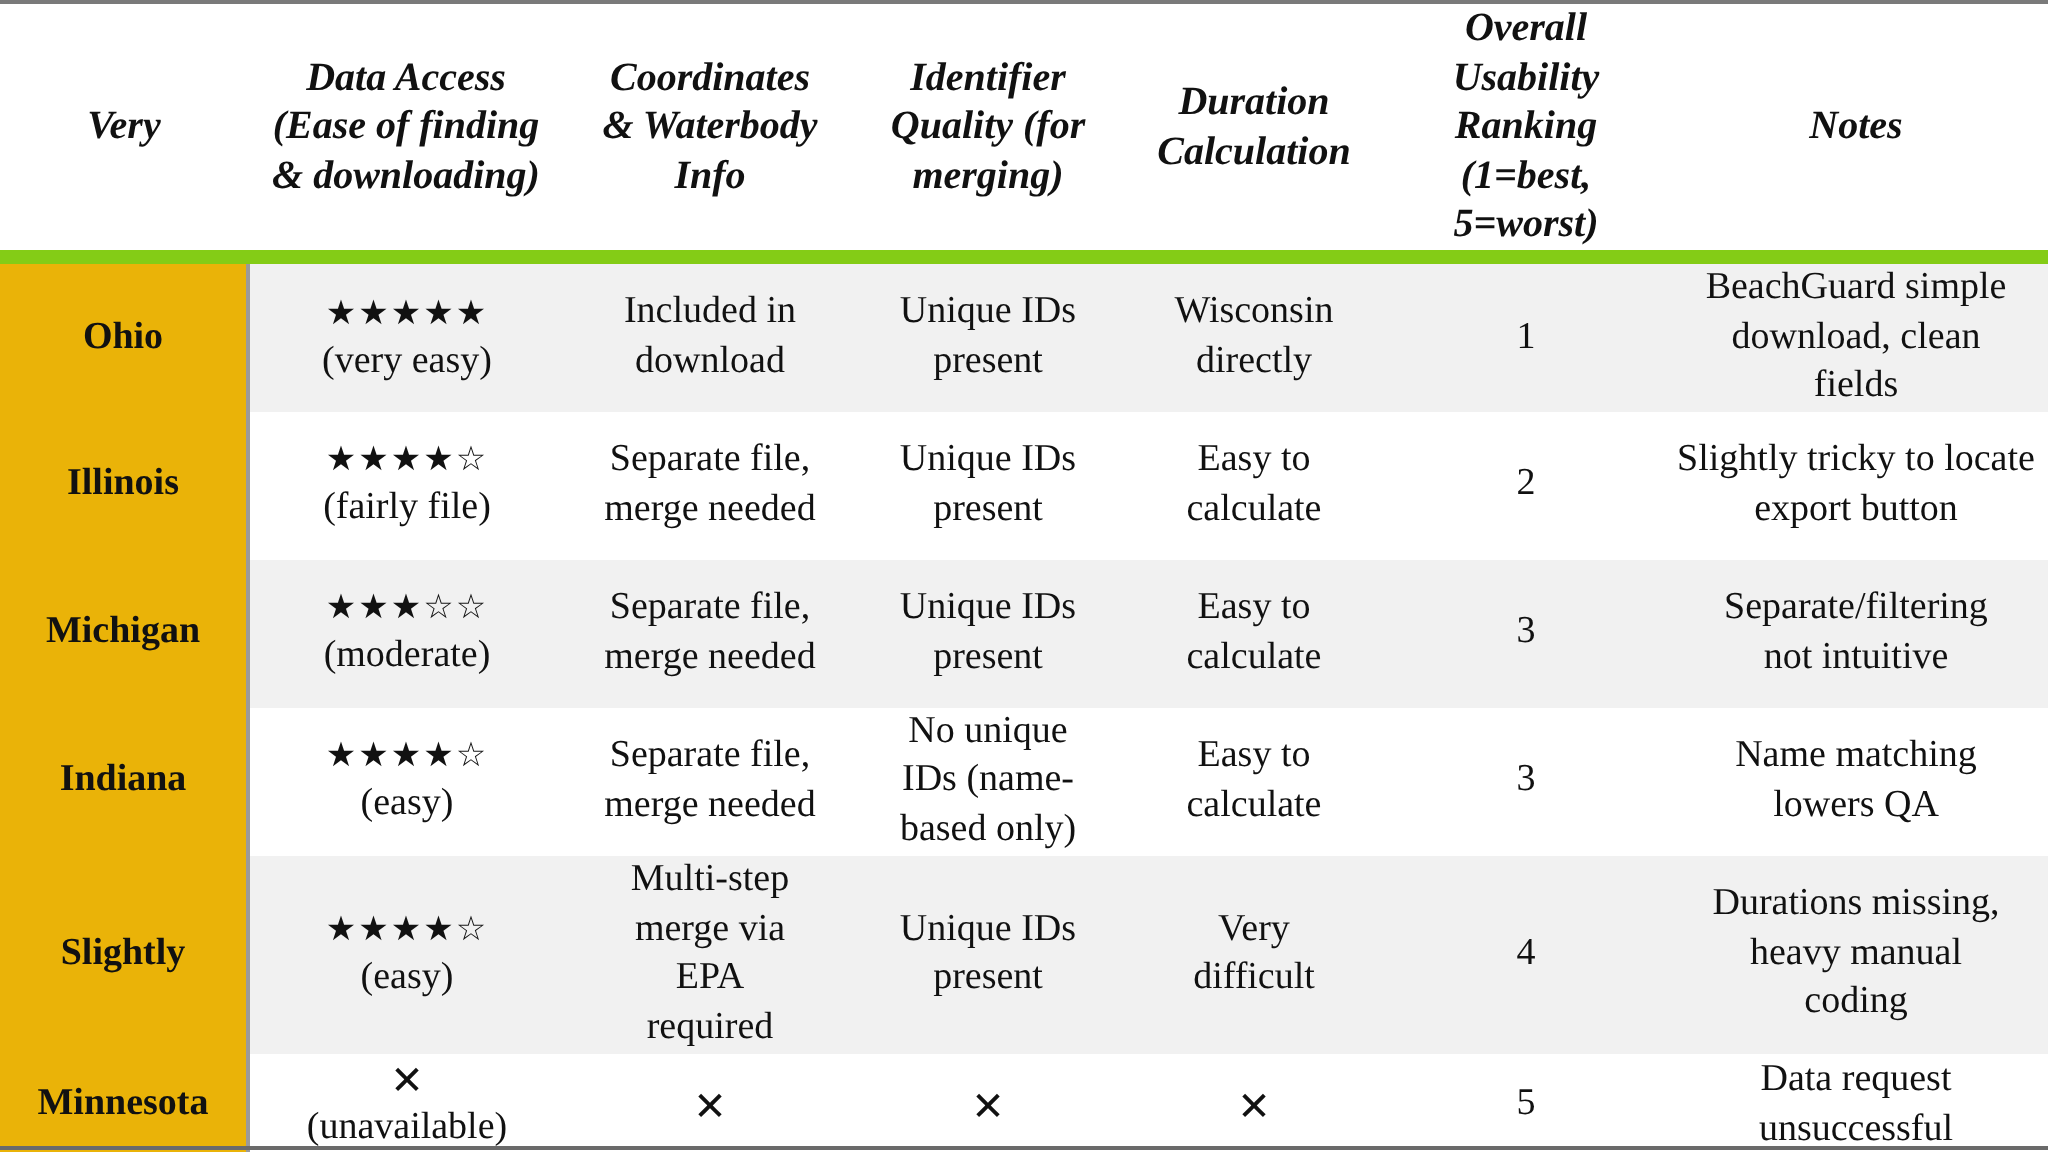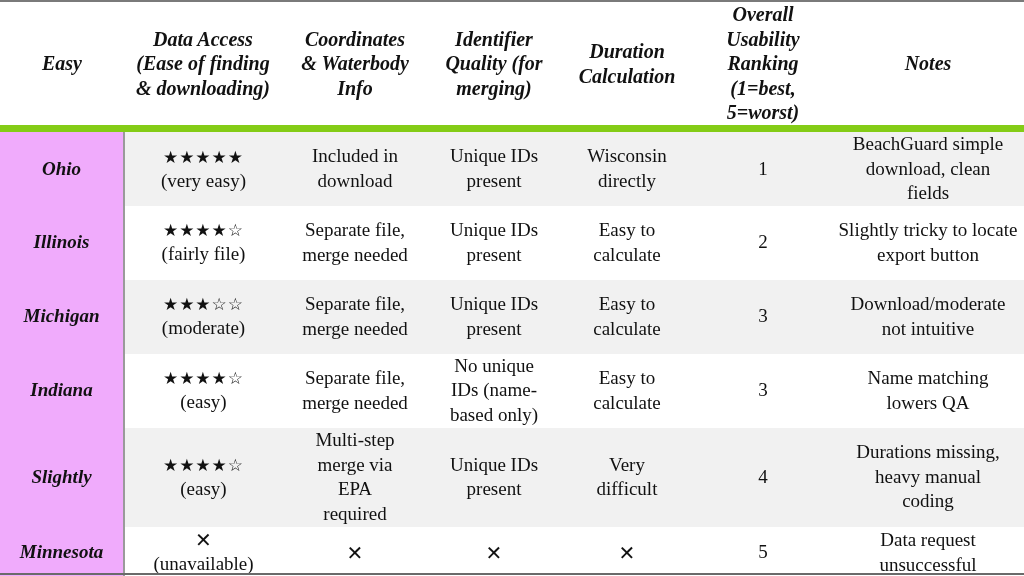--- a/index.html
+++ b/index.html
@@ -5,21 +5,21 @@
     html, body { margin: 0; padding: 0; background: #ffffff; }
     body { width: 1024px; height: 576px; overflow: hidden; position: relative;
            font-family: "Liberation Serif", "DejaVu Serif", serif; color: #111; }
     .frame { position: absolute; left: 0; top: 0; width: 1024px; height: 576px; }
     .topline { position: absolute; left: 0; top: 0; width: 1024px; height: 2px; background: #7a7a7a; }
     .bottomline { position: absolute; left: 0; top: 573px; width: 1024px; height: 2px; background: #6a6a6a; }
     table { position: absolute; left: 0; top: 2px; width: 1024px; border-collapse: collapse; table-layout: fixed; }
     th { font-style: italic; font-weight: bold; font-size: 20px; line-height: 24.5px; text-align: center;
          vertical-align: middle; padding: 0 2px; height: 123px; border-bottom: 7px solid #84cc16; }
     td { font-size: 19px; line-height: 24.5px; text-align: center; vertical-align: middle; padding: 0 2px; }
-    td.state { font-style: italic; font-weight: bold; background: #f0abfc; border-right: 2px solid #9a9a9a; }
+    td.state { font-weight: bold; background: #eab308; border-right: 2px solid #9a9a9a; }
     tr.shade td:not(.state) { background: #f1f1f1; }
     .stars { font-family: "DejaVu Sans", sans-serif; font-size: 17px; letter-spacing: 1px; line-height: 24px; display: block; }
     .xmark { font-family: "DejaVu Sans", sans-serif; font-size: 20px; font-weight: bold; display: block; line-height: 24px; }
     .sub { display: block; }
   </style>
 </head>
 <body>
 
 <div class="frame">
   <div class="topline"></div>
@@ -29,21 +29,21 @@
       <col style="width:124px">
       <col style="width:158px">
       <col style="width:146px">
       <col style="width:132px">
       <col style="width:134px">
       <col style="width:138px">
       <col style="width:192px">
     </colgroup>
     <thead>
       <tr>
-        <th>Easy</th>
+        <th>Very</th>
         <th>
             <span style="display:block;padding:0 8px">Data Access (Ease of finding &amp; downloading)</span>
           </th>
         <th>
             <span style="display:block;padding:0 14px">Coordinates &amp; Waterbody Info</span>
           </th>
         <th>
             <span style="display:block;padding:0 6px">Identifier Quality (for merging)</span>
           </th>
         <th>Duration Calculation</th>
@@ -107,21 +107,21 @@
             <span style="display:block;padding:0 14px">Separate file, merge needed</span>
           </td>
         <td>
             <span style="display:block;padding:0 16px">Unique IDs present</span>
           </td>
         <td>
             <span style="display:block;padding:0 22px">Easy to calculate</span>
           </td>
         <td>3</td>
         <td>
-            <span style="display:block;padding:0 14px">Download/moderate not intuitive</span>
+            <span style="display:block;padding:0 14px">Separate/filtering not intuitive</span>
           </td>
       </tr>
 
       <tr style="height:74px">
         <td class="state">Indiana</td>
         <td>
           <span class="stars">★★★★☆</span>
           <span class="sub">(easy)</span>
         </td>
         <td>

